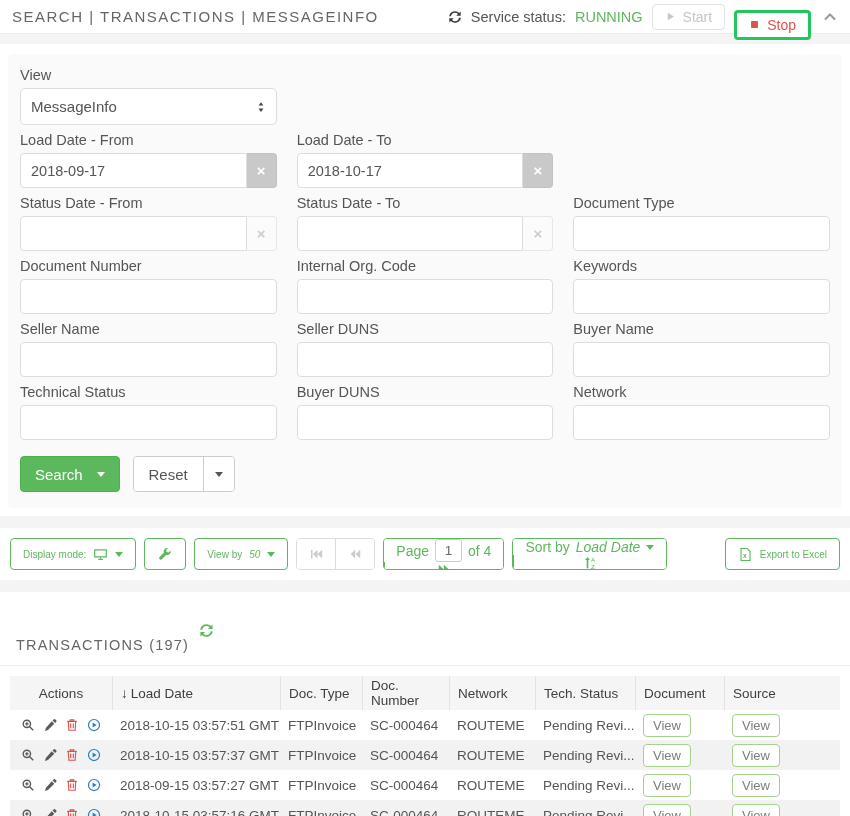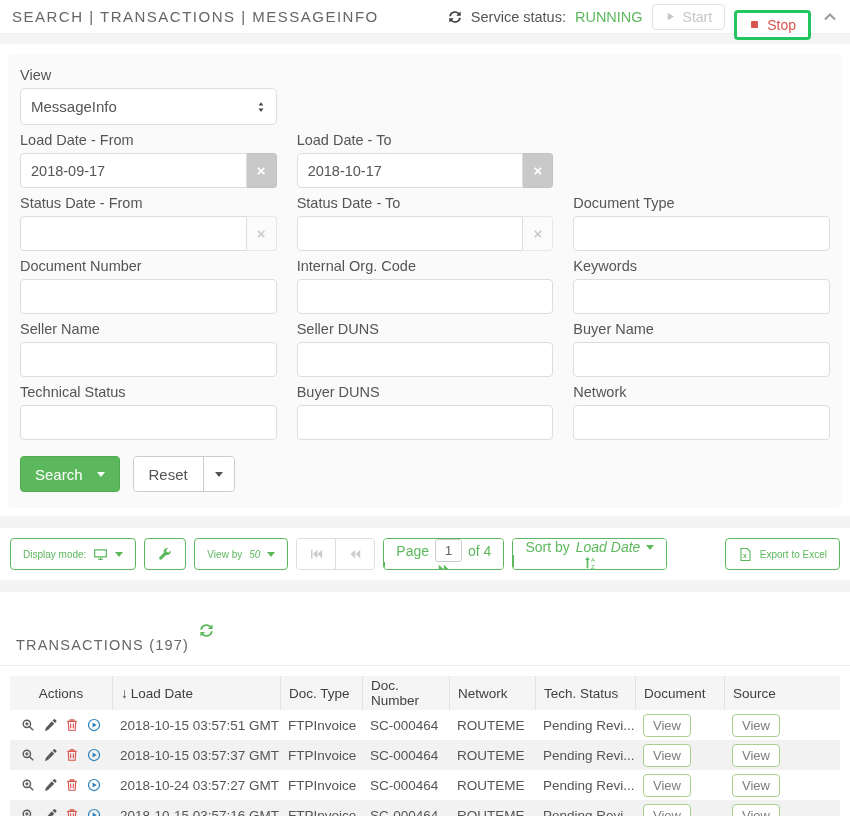--- a/index.html
+++ b/index.html
@@ -492,21 +492,21 @@
             <svg class="ic" width="14" height="14">
               <use href="#i-trash"></use>
             </svg>
           </button>
         <button class="act play">
             <svg class="ic" width="14" height="14" fill="currentColor">
               <use href="#i-play-circle"></use>
             </svg>
           </button>
       </div>
-      <div class="td">2018-10-24 03:57:27 GMT</div>
+      <div class="td">2018-09-15 03:57:27 GMT</div>
       <div class="td">FTPInvoice</div>
       <div class="td">SC-000464</div>
       <div class="td">ROUTEME</div>
       <div class="td">Pending Revi...</div>
       <div class="td"><button class="view-btn">View</button></div>
       <div class="td"><button class="view-btn">View</button></div>
     </div>
 
     <div class="trow">
       <div class="td actions">

